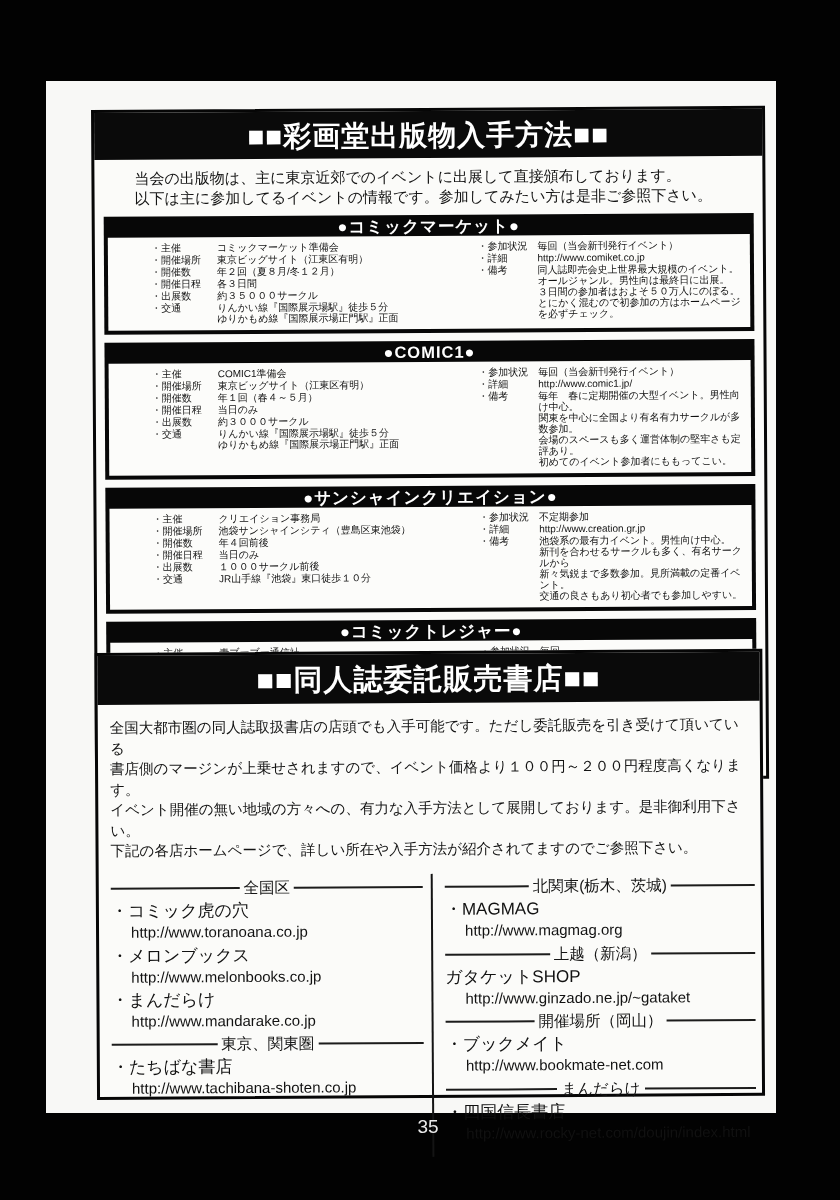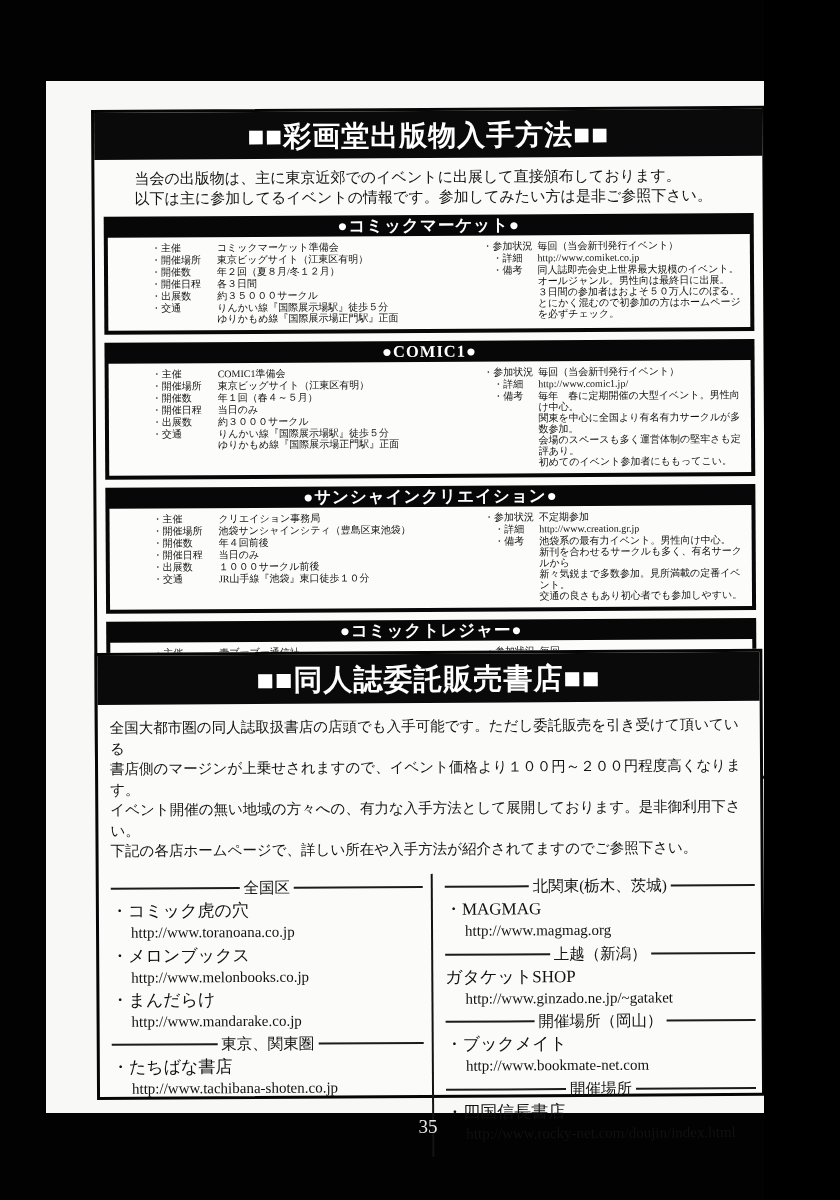--- a/index.html
+++ b/index.html
@@ -1,17 +1,17 @@
 <!DOCTYPE html>
 <html><head>
 <meta charset="utf-8">
 <style>
   html,body{margin:0;padding:0;background:#000;}
-  .canvas{position:relative;width:764px;height:1200px;background:#020202;overflow:hidden;
-          font-family:Liberation Serif, serif;color:#111;}
+  .canvas{position:relative;width:840px;height:1200px;background:#020202;overflow:hidden;
+          font-family:Liberation Sans, sans-serif;color:#111;}
   .page{position:absolute;left:46px;top:81px;width:730px;height:1032px;background:#f8f8f6;}
   .content{position:absolute;left:0;top:0;right:0;bottom:0;transform:rotate(-0.35deg);}
 
   
   .box{position:absolute;background:#fbfbf9;border:3px solid #060606;}
   .box.events{left:48px;top:27px;width:668px;padding-bottom:2px;}
   .box.shops{left:48px;top:570px;width:662px;height:441px;}
 
   .titlebar{background:#0a0a0a;color:#fff;text-align:center;font-weight:bold;
             letter-spacing:1px;}
@@ -24,21 +24,21 @@
 
   
   .event-card{margin:0 9px 8px 9px;background:#070707;padding:0 4px 4px 4px;}
   .event-header{color:#fff;font-size:16.5px;font-weight:bold;text-align:center;
                 height:21px;line-height:22px;letter-spacing:1px;}
   .event-body{background:#fcfcfa;display:flex;padding:5px 4px 5px 10px;}
   .ecol.left{width:52%;flex:none;}
   .ecol.right{flex:1;min-width:0;}
   .erow{display:flex;font-size:10px;line-height:1.1;margin-bottom:1px;}
   .elabel{flex:none;width:66px;margin-left:33px;}
-  .ecol.right .elabel{width:60px;text-align:center;}
+  .ecol.right .elabel{width:60px;}
   .evalue{flex:1;white-space:pre-line;}
 
   
   .columns{display:flex;align-items:stretch;padding:6px 6px 0 12px;min-height:283px;}
   .shop-col.left{width:312px;flex:none;padding-right:8px;border-right:2px solid #141414;}
   .shop-col.right{flex:1;min-width:0;padding-left:12px;}
   .group-header{display:flex;align-items:center;font-size:15.5px;line-height:1.3;
                 margin:3px 0 2px;color:#151515;}
   .group-title{padding:0 4px;white-space:nowrap;}
   .rule{flex:1;border-top:2px solid #1c1c1c;height:0;}
@@ -306,21 +306,21 @@
               <div class="shop-url">http://www.ginzado.ne.jp/~gataket</div>
               <div class="group-header">
                 <span class="rule"></span>
                 <span class="group-title">開催場所（岡山）</span>
                 <span class="rule"></span>
               </div>
               <div class="shop-name">・ブックメイト</div>
               <div class="shop-url">http://www.bookmate-net.com</div>
               <div class="group-header">
                 <span class="rule"></span>
-                <span class="group-title">開催場所</span>
+                <span class="group-title">まんだらけ</span>
                 <span class="rule"></span>
               </div>
               <div class="shop-name">・四国信長書店</div>
               <div class="shop-url">http://www.rocky-net.com/doujin/index.html</div>
             </div>
         </div>
       </section>
 
     </div>
   </div>

